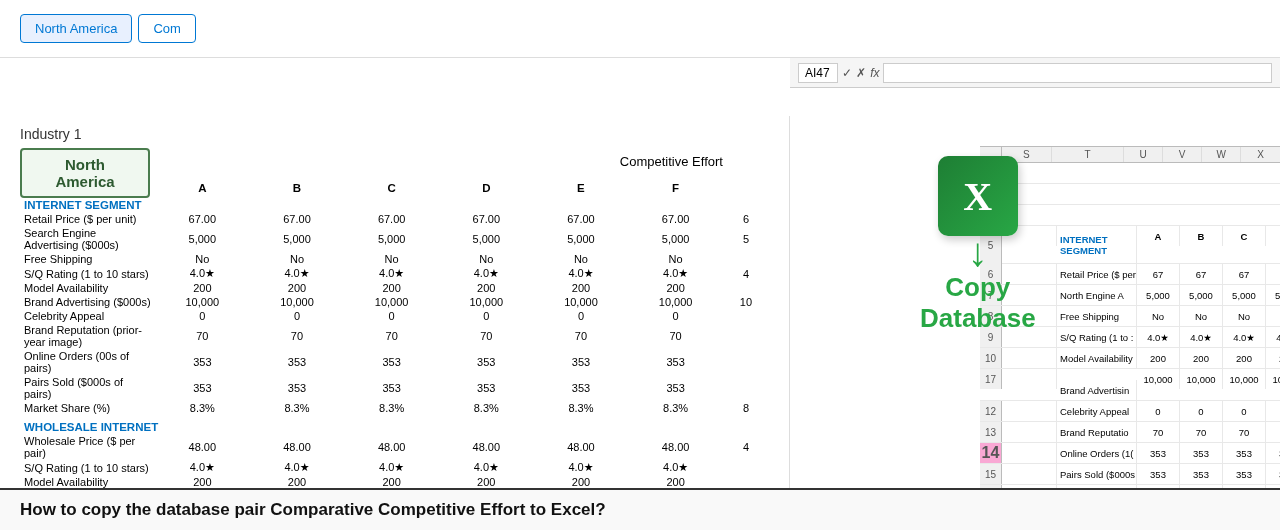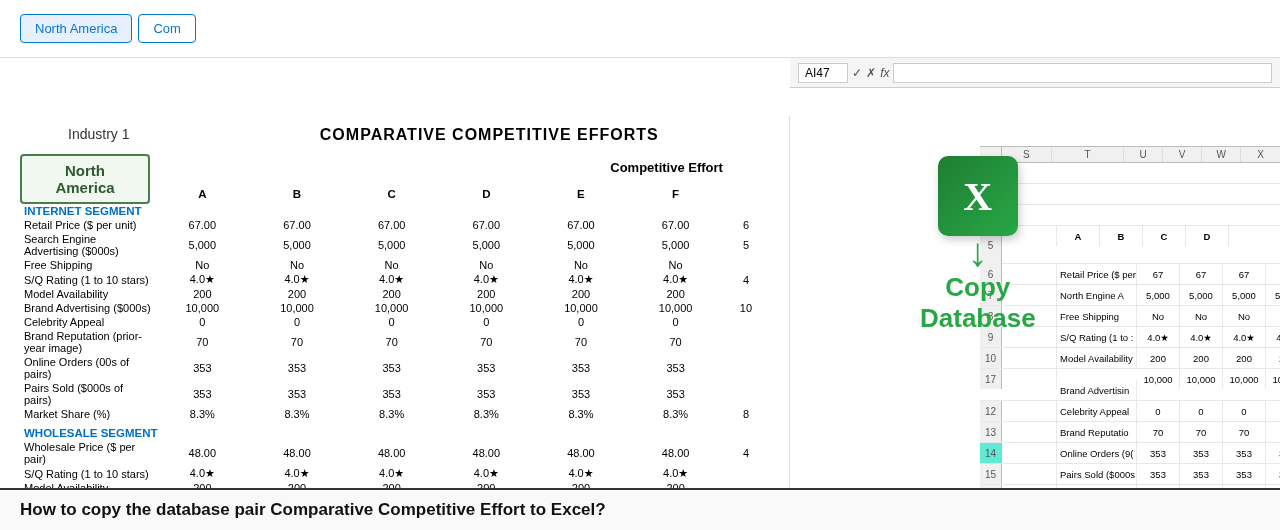--- a/index.html
+++ b/index.html
@@ -19,21 +19,21 @@
     .header-btn.active { background: #e8f0fe; }
 
     
     .formula-bar {
       display: flex; align-items: center; gap: 4px;
       padding: 4px 8px; background: #f5f5f5; border-bottom: 1px solid #ccc;
       height: 30px; position: absolute; top: 58px; right: 0; width: 490px;
     }
     .cell-ref {
       border: 1px solid #ccc; padding: 2px 6px; font-size: 12px;
-      width: 50px; background: #fff;
+      width: 40px; background: #fff;
     }
     .formula-icons { font-size: 12px; color: #666; display: flex; gap: 4px; align-items: center; }
     .formula-input { flex: 1; border: 1px solid #ccc; padding: 2px 4px; font-size: 12px; background: #fff; }
 
     
     .main { display: flex; height: 472px; }
 
     
     .left-panel { width: 790px; overflow: auto; padding: 10px 20px; border-right: 1px solid #ddd; }
 
@@ -44,21 +44,21 @@
     .industry-label { font-size: 14px; color: #333; margin-bottom: 4px; }
     .cce-title { text-align: center; font-size: 16px; font-weight: bold; letter-spacing: 1px; text-transform: uppercase; margin-bottom: 8px; }
 
     .cce-table { width: 100%; border-collapse: collapse; font-size: 11.5px; }
 
     .region-cell {
       border: 2px solid #4a7c4e; border-radius: 4px; padding: 6px 12px;
       text-align: center; font-size: 15px; font-weight: bold; color: #2d5a30;
       background: #f0f8f0; width: 130px;
     }
-    .comp-effort-header { text-align: right; font-weight: bold; font-size: 13px; padding-bottom: 2px; }
+    .comp-effort-header { text-align: right; font-weight: normal; font-size: 13px; padding-bottom: 2px; }
 
     .segment-header { color: #0070c0; font-weight: bold; font-size: 11.5px; padding: 6px 0 2px 0; }
     td { padding: 1px 4px; text-align: center; font-size: 11px; }
     td.left { text-align: left; }
 
     .wholesale-header { color: #0070c0; font-weight: bold; font-size: 11.5px; padding: 6px 0 2px 0; }
     .excel-icon {
       width: 80px; height: 80px; background: linear-gradient(135deg, #1e7e34, #28a745);
       border-radius: 10px; display: flex; align-items: center; justify-content: center;
       font-size: 40px; font-weight: bold; color: #fff; font-family: 'Times New Roman', serif;
@@ -96,22 +96,21 @@
     <span style="cursor:pointer;color:#555;">✗</span>
     <span style="cursor:pointer;color:#555;font-style:italic;">fx</span>
   </span>
   <input class="formula-input" value="" style="">
 </div>
 
 <div class="main" style="margin-top:58px;">
 
   <div class="left-panel">
     <div style="display:flex; align-items:flex-start; margin-bottom:2px;">
-      <span class="industry-label" style="margin-right:80px;margin-left:48px;">Industry 1</span>
-      <span class="cce-title" style="flex:1;">Comparative Competitive Efforts</span>
+      <span class="industry-label" style="margin-right:80px;">Industry 1</span>
     </div>
 
     <table class="cce-table">
       <thead>
         <tr>
           <th rowspan="2" style="width:135px;">
             <div class="region-cell">North America</div>
           </th>
           <th colspan="6" class="comp-effort-header">
             <span>Competitive Effort</span>
@@ -242,21 +241,21 @@
             <td>8.3%</td>
             <td>8.3%</td>
             <td>8.3%</td>
             <td>8.3%</td>
             <td>8.3%</td>
             <td>8</td>
         </tr>
 
         <tr>
           <td class="left" colspan="8" style="padding-top:6px;">
-            <span class="wholesale-header">WHOLESALE SEGMENT</span>
+            <span class="wholesale-header">WHOLESALE INTERNET</span>
           </td>
         </tr>
         <tr>
           <td class="left"><span>Wholesale Price <span class="sub">($ per pair)</span></span></td>
           <td>48.00</td>
             <td>48.00</td>
             <td>48.00</td>
             <td>48.00</td>
             <td>48.00</td>
             <td>48.00</td>
@@ -320,20 +319,22 @@
             </div>
             <div style="display: flex; border-bottom: 1px solid rgb(232, 232, 232);">
               <div style="width: 22px; min-width: 22px; text-align: center; font-size: 10px; color: rgb(85, 85, 85); border-right: 1px solid rgb(187, 187, 187); background: rgb(240, 240, 240); display: flex; align-items: center; justify-content: center; height: 20px;">3</div>
             </div>
             <div style="display: flex; border-bottom: 1px solid rgb(232, 232, 232);">
               <div style="width: 22px; min-width: 22px; text-align: center; font-size: 10px; color: rgb(85, 85, 85); border-right: 1px solid rgb(187, 187, 187); background: rgb(240, 240, 240); display: flex; align-items: center; justify-content: center; height: 20px;">4</div>
             </div>
             <div style="display: flex; border-bottom: 1px solid rgb(232, 232, 232); height: 38px;">
               <div style="width: 22px; min-width: 22px; text-align: center; font-size: 10px; color: rgb(85, 85, 85); border-right: 1px solid rgb(187, 187, 187); background: rgb(240, 240, 240); display: flex; align-items: center; justify-content: center; height: 38px;">5</div>
               <div style="width: 55px; min-width: 55px; font-size: 9.5px; border-right: 1px solid rgb(232, 232, 232); padding: 1px 3px; overflow: hidden; white-space: pre; display: flex; align-items: center; height: 20px;"></div>
+              <div style="width: 80px; min-width: 80px; font-size: 9.5px; border-right: 1px solid rgb(232, 232, 232); padding: 1px 3px; overflow: hidden; white-space: pre; display: flex; align-items: center; height: 38px; font-weight: bold; color: rgb(0, 112, 192);">INTERNET
+SEGMENT</div>
               <div style="width: 43px; min-width: 43px; font-size: 9.5px; border-right: 1px solid rgb(232, 232, 232); padding: 1px 3px; overflow: hidden; white-space: pre; display: flex; align-items: center; justify-content: center; height: 20px; font-weight: bold;">A</div>
               <div style="width: 43px; min-width: 43px; font-size: 9.5px; border-right: 1px solid rgb(232, 232, 232); padding: 1px 3px; overflow: hidden; white-space: pre; display: flex; align-items: center; justify-content: center; height: 20px; font-weight: bold;">B</div>
               <div style="width: 43px; min-width: 43px; font-size: 9.5px; border-right: 1px solid rgb(232, 232, 232); padding: 1px 3px; overflow: hidden; white-space: pre; display: flex; align-items: center; justify-content: center; height: 20px; font-weight: bold;">C</div>
               <div style="width: 43px; min-width: 43px; font-size: 9.5px; border-right: 1px solid rgb(232, 232, 232); padding: 1px 3px; overflow: hidden; white-space: pre; display: flex; align-items: center; justify-content: center; height: 20px; font-weight: bold;">D</div>
             </div>
             <div style="display: flex; border-bottom: 1px solid rgb(232, 232, 232);">
               <div style="width: 22px; min-width: 22px; text-align: center; font-size: 10px; color: rgb(85, 85, 85); border-right: 1px solid rgb(187, 187, 187); background: rgb(240, 240, 240); display: flex; align-items: center; justify-content: center; height: 20px;">6</div>
               <div style="width: 55px; min-width: 55px; font-size: 9.5px; border-right: 1px solid rgb(232, 232, 232); padding: 1px 3px; overflow: hidden; white-space: pre; display: flex; align-items: center; height: 20px;"></div>
               <div style="width: 80px; min-width: 80px; font-size: 9.5px; border-right: 1px solid rgb(232, 232, 232); padding: 1px 3px; overflow: hidden; white-space: pre; display: flex; align-items: center; height: 20px;">Retail Price ($ per</div>
               <div style="width: 43px; min-width: 43px; font-size: 9.5px; border-right: 1px solid rgb(232, 232, 232); padding: 1px 3px; overflow: hidden; white-space: pre; display: flex; align-items: center; justify-content: center; height: 20px;">67</div>
@@ -398,23 +399,23 @@
             <div style="display: flex; border-bottom: 1px solid rgb(232, 232, 232);">
               <div style="width: 22px; min-width: 22px; text-align: center; font-size: 10px; color: rgb(85, 85, 85); border-right: 1px solid rgb(187, 187, 187); background: rgb(240, 240, 240); display: flex; align-items: center; justify-content: center; height: 20px;">13</div>
               <div style="width: 55px; min-width: 55px; font-size: 9.5px; border-right: 1px solid rgb(232, 232, 232); padding: 1px 3px; overflow: hidden; white-space: pre; display: flex; align-items: center; height: 20px;"></div>
               <div style="width: 80px; min-width: 80px; font-size: 9.5px; border-right: 1px solid rgb(232, 232, 232); padding: 1px 3px; overflow: hidden; white-space: pre; display: flex; align-items: center; height: 20px;">Brand Reputatio</div>
               <div style="width: 43px; min-width: 43px; font-size: 9.5px; border-right: 1px solid rgb(232, 232, 232); padding: 1px 3px; overflow: hidden; white-space: pre; display: flex; align-items: center; justify-content: center; height: 20px;">70</div>
               <div style="width: 43px; min-width: 43px; font-size: 9.5px; border-right: 1px solid rgb(232, 232, 232); padding: 1px 3px; overflow: hidden; white-space: pre; display: flex; align-items: center; justify-content: center; height: 20px;">70</div>
               <div style="width: 43px; min-width: 43px; font-size: 9.5px; border-right: 1px solid rgb(232, 232, 232); padding: 1px 3px; overflow: hidden; white-space: pre; display: flex; align-items: center; justify-content: center; height: 20px;">70</div>
               <div style="width: 43px; min-width: 43px; font-size: 9.5px; border-right: 1px solid rgb(232, 232, 232); padding: 1px 3px; overflow: hidden; white-space: pre; display: flex; align-items: center; justify-content: center; height: 20px;">70</div>
             </div>
             <div style="display: flex; border-bottom: 1px solid rgb(232, 232, 232);">
-              <div style="width: 22px; min-width: 22px; text-align: center; font-size: 10px; color: rgb(85, 85, 85); border-right: 1px solid rgb(187, 187, 187); background: #5eead4; display: flex; align-items: center; justify-content: center; height: 20px;">14</div>
-              <div style="width: 55px; min-width: 55px; font-size: 9.5px; border-right: 1px solid rgb(232, 232, 232); padding: 1px 3px; overflow: hidden; white-space: pre; display: flex; align-items: center; height: 20px;"></div>
-              <div style="width: 80px; min-width: 80px; font-size: 9.5px; border-right: 1px solid rgb(232, 232, 232); padding: 1px 3px; overflow: hidden; white-space: pre; display: flex; align-items: center; height: 20px;">Online Orders (9(</div>
+              <div style="width: 22px; min-width: 22px; text-align: center; font-size: 16px; color: rgb(85, 85, 85); border-right: 1px solid rgb(187, 187, 187); background: #f9a8d4; display: flex; align-items: center; justify-content: center; height: 20px; font-weight: bold;">14</div>
+              <div style="width: 55px; min-width: 55px; font-size: 9.5px; border-right: 1px solid rgb(232, 232, 232); padding: 1px 3px; overflow: hidden; white-space: pre; display: flex; align-items: center; height: 20px;"></div>
+              <div style="width: 80px; min-width: 80px; font-size: 9.5px; border-right: 1px solid rgb(232, 232, 232); padding: 1px 3px; overflow: hidden; white-space: pre; display: flex; align-items: center; height: 20px;">Online Orders (1(</div>
               <div style="width: 43px; min-width: 43px; font-size: 9.5px; border-right: 1px solid rgb(232, 232, 232); padding: 1px 3px; overflow: hidden; white-space: pre; display: flex; align-items: center; justify-content: center; height: 20px;">353</div>
               <div style="width: 43px; min-width: 43px; font-size: 9.5px; border-right: 1px solid rgb(232, 232, 232); padding: 1px 3px; overflow: hidden; white-space: pre; display: flex; align-items: center; justify-content: center; height: 20px;">353</div>
               <div style="width: 43px; min-width: 43px; font-size: 9.5px; border-right: 1px solid rgb(232, 232, 232); padding: 1px 3px; overflow: hidden; white-space: pre; display: flex; align-items: center; justify-content: center; height: 20px;">353</div>
               <div style="width: 43px; min-width: 43px; font-size: 9.5px; border-right: 1px solid rgb(232, 232, 232); padding: 1px 3px; overflow: hidden; white-space: pre; display: flex; align-items: center; justify-content: center; height: 20px;">353</div>
             </div>
             <div style="display: flex; border-bottom: 1px solid rgb(232, 232, 232);">
               <div style="width: 22px; min-width: 22px; text-align: center; font-size: 10px; color: rgb(85, 85, 85); border-right: 1px solid rgb(187, 187, 187); background: rgb(240, 240, 240); display: flex; align-items: center; justify-content: center; height: 20px;">15</div>
               <div style="width: 55px; min-width: 55px; font-size: 9.5px; border-right: 1px solid rgb(232, 232, 232); padding: 1px 3px; overflow: hidden; white-space: pre; display: flex; align-items: center; height: 20px;"></div>
               <div style="width: 80px; min-width: 80px; font-size: 9.5px; border-right: 1px solid rgb(232, 232, 232); padding: 1px 3px; overflow: hidden; white-space: pre; display: flex; align-items: center; height: 20px;">Pairs Sold ($000s</div>
               <div style="width: 43px; min-width: 43px; font-size: 9.5px; border-right: 1px solid rgb(232, 232, 232); padding: 1px 3px; overflow: hidden; white-space: pre; display: flex; align-items: center; justify-content: center; height: 20px;">353</div>

